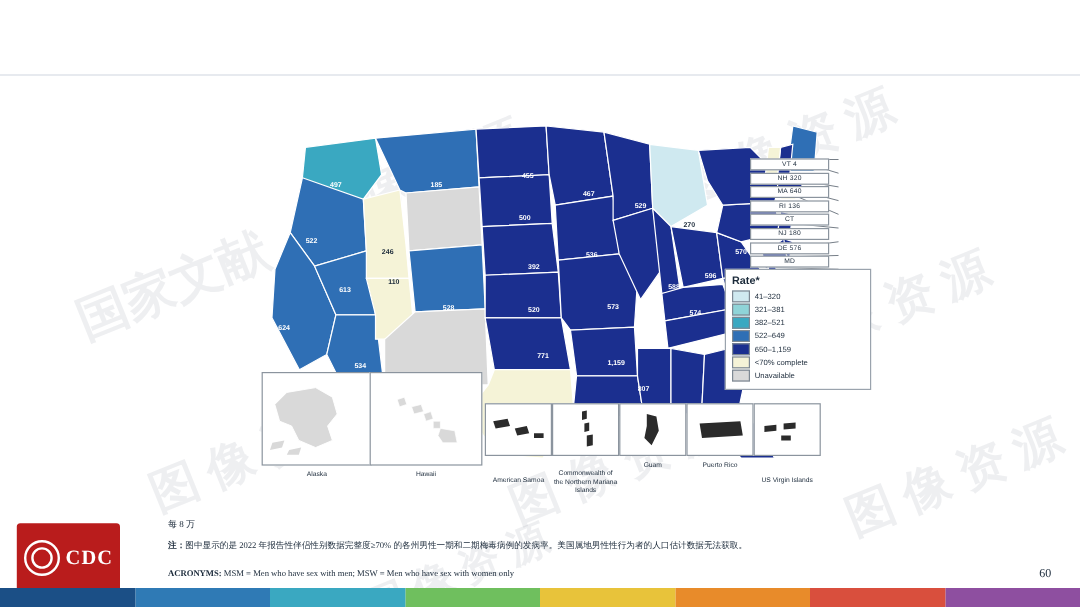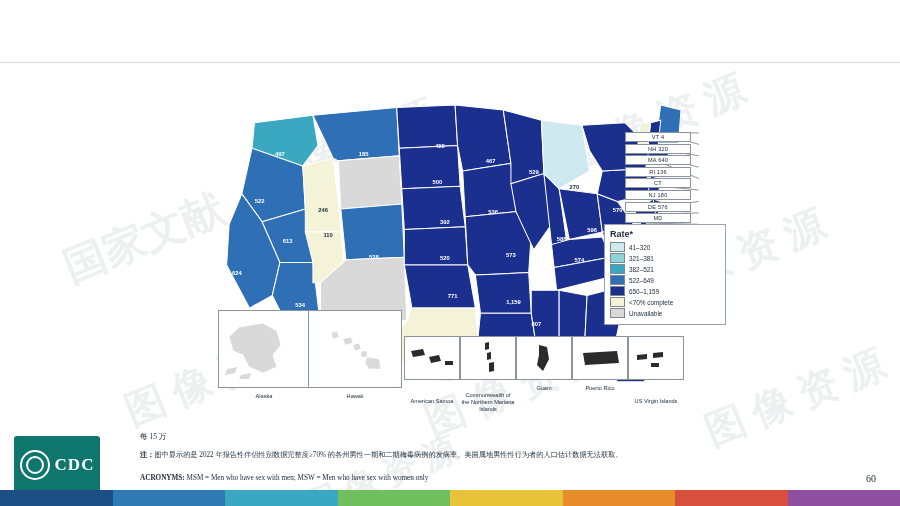--- a/index.html
+++ b/index.html
@@ -85,21 +85,21 @@
   .acronyms{
     position:absolute;left:140px;top:474px;width:700px;
     font-family:"Liberation Serif", serif;
     font-size:7.2px;color:#1b2a3a;
   }
   .acronyms b{font-weight:bold;}
 
   
   .cdclogo{
     position:absolute;left:14px;top:436px;width:86px;height:58px;
-    background:#0f766e;border-radius:3px;
+    background:#b91c1c;border-radius:3px;
     display:flex;align-items:center;justify-content:center;
   }
   .cdclogo .mark{
     width:26px;height:26px;border-radius:50%;
     border:2px solid #ffffff;margin-right:5px;position:relative;flex:none;
   }
   .cdclogo .mark:before{
     content:"";position:absolute;left:4px;top:4px;right:4px;bottom:4px;
     border-radius:50%;border:2px solid #ffffff;
   }
@@ -349,21 +349,21 @@
       <g fill="#2b2b2b">
         <polygon points="8,18 18,17 18,22 8,23"></polygon>
         <polygon points="24,16 34,15 34,20 24,21"></polygon>
         <polygon points="22,26 30,26 30,30 22,30"></polygon>
       </g>
     </svg>
     <div class="cap" style="bottom:-26px;">US Virgin
 Islands</div>
   </div>
 
-  <div class="per100k">每 15 万</div>
+  <div class="per100k">每 8 万</div>
   <div class="note">
     <b>注：</b><span>图中显示的是 2022 年报告性伴侣性别数据完整度≥70% 的各州男性一期和二期梅毒病例的发病率。美国属地男性性行为者的人口估计数据无法获取。</span>
   </div>
   <div class="acronyms">
     <b>ACRONYMS:</b>
     <span>MSM = Men who have sex with men; MSW = Men who have sex with women only</span>
   </div>
 
   <div class="cdclogo">
     <span class="mark"></span>

